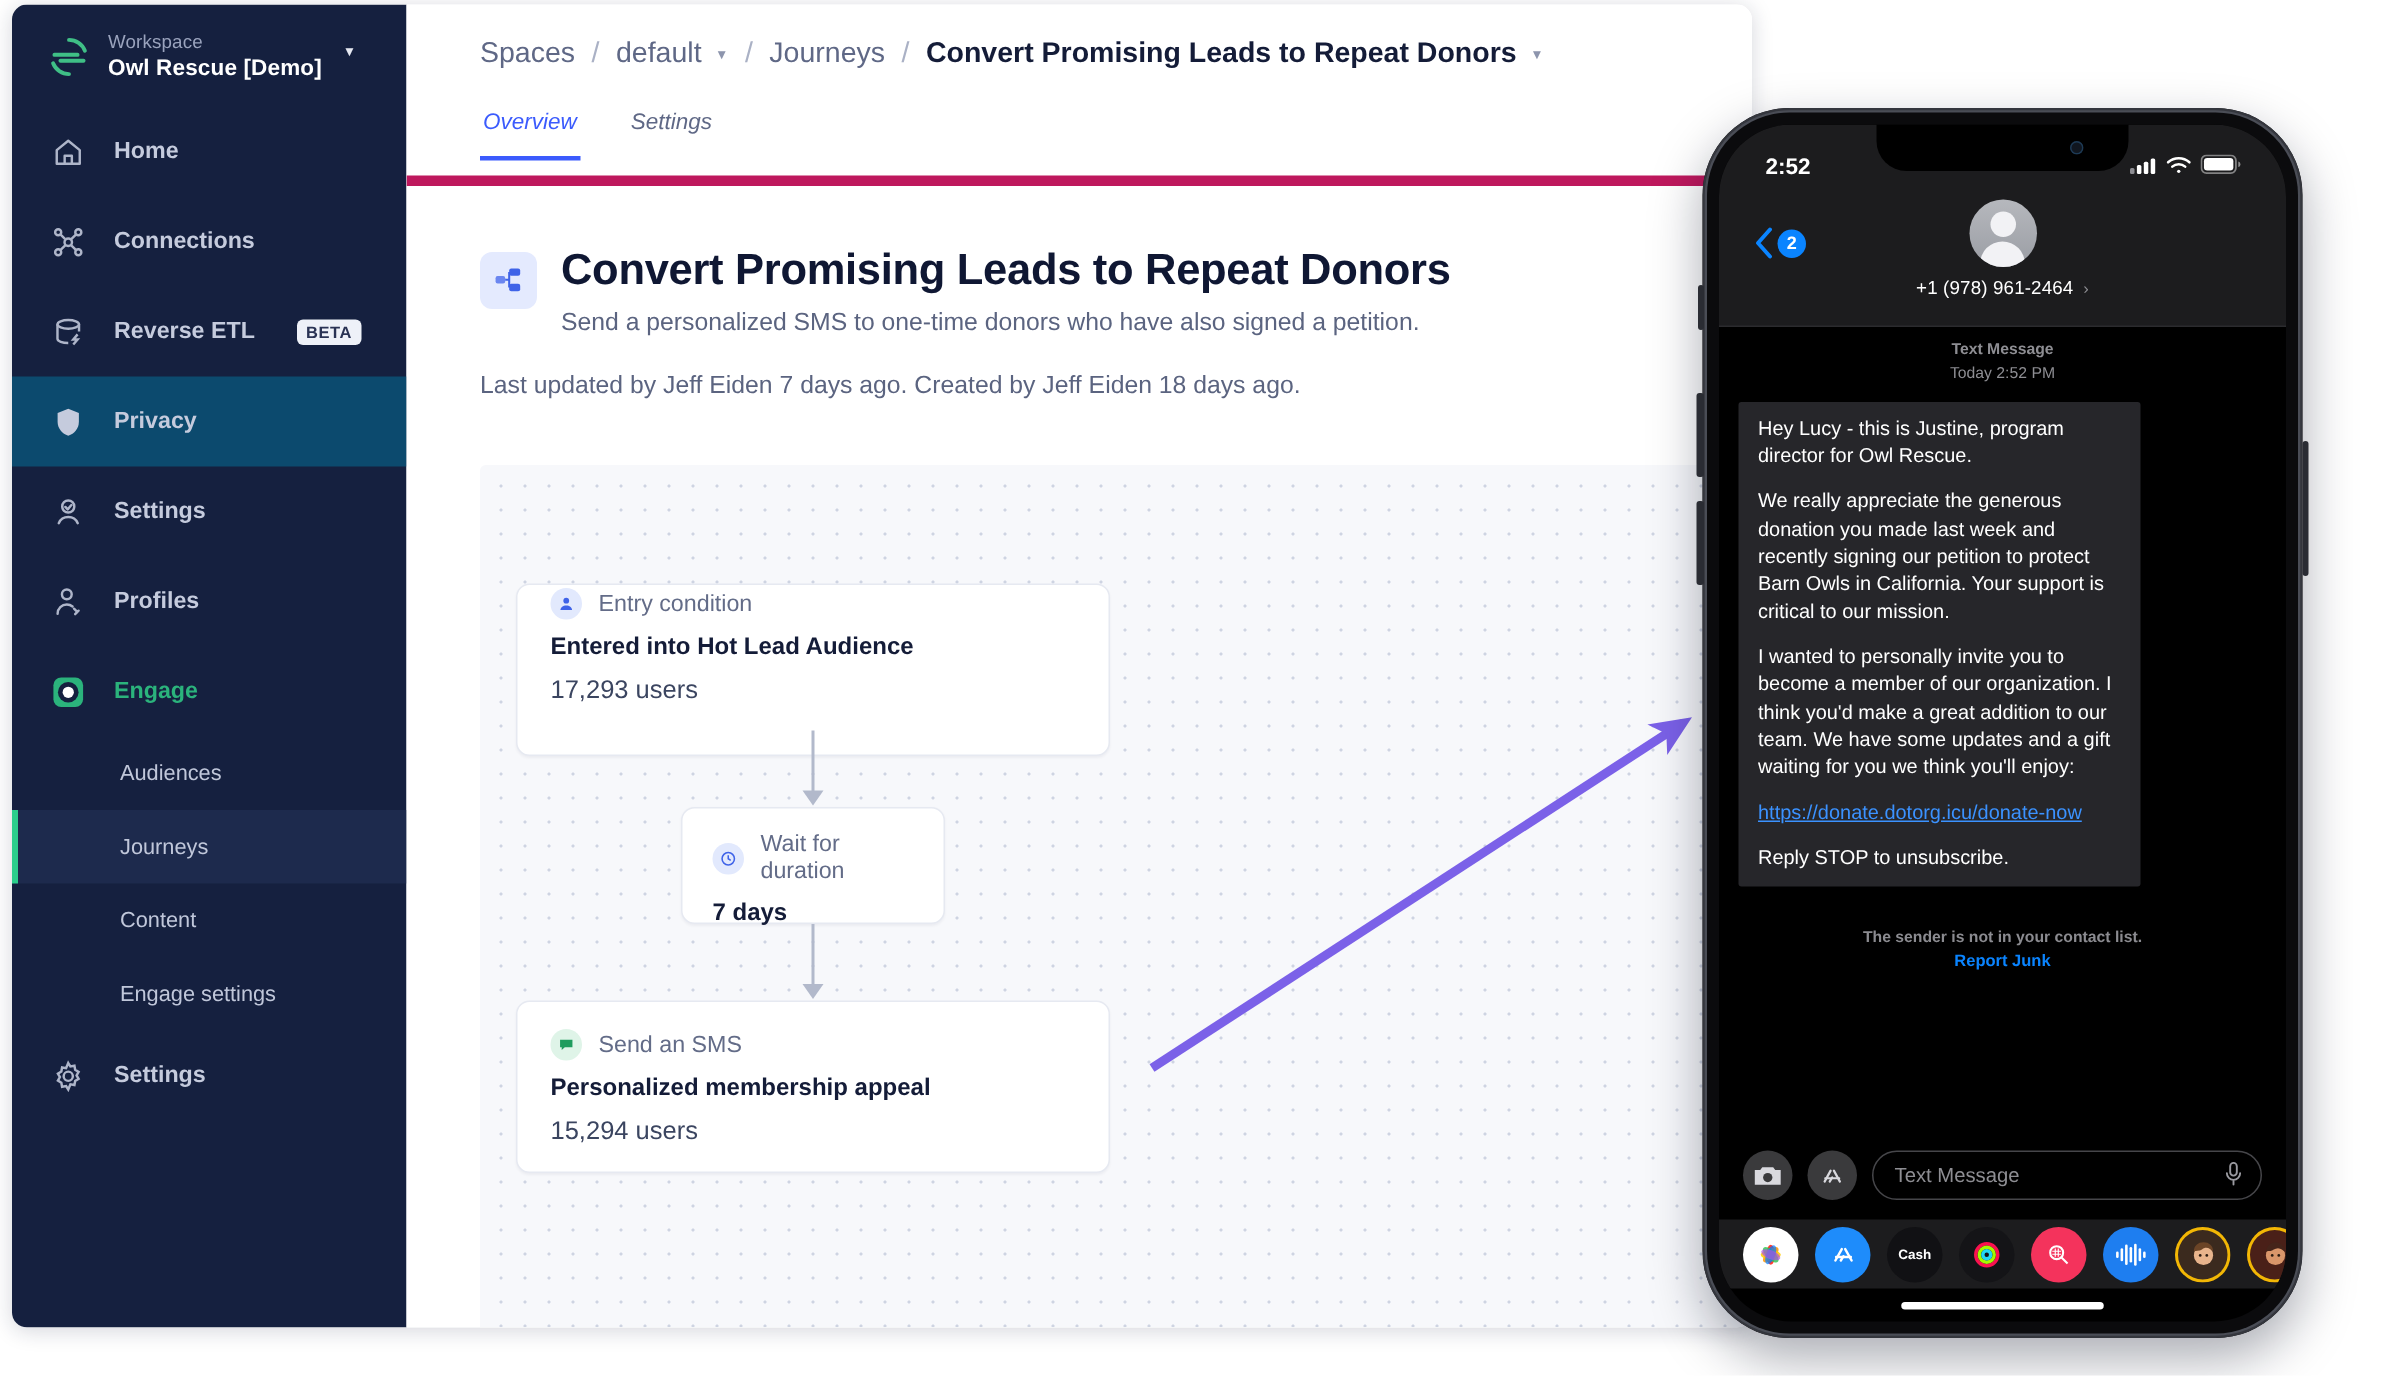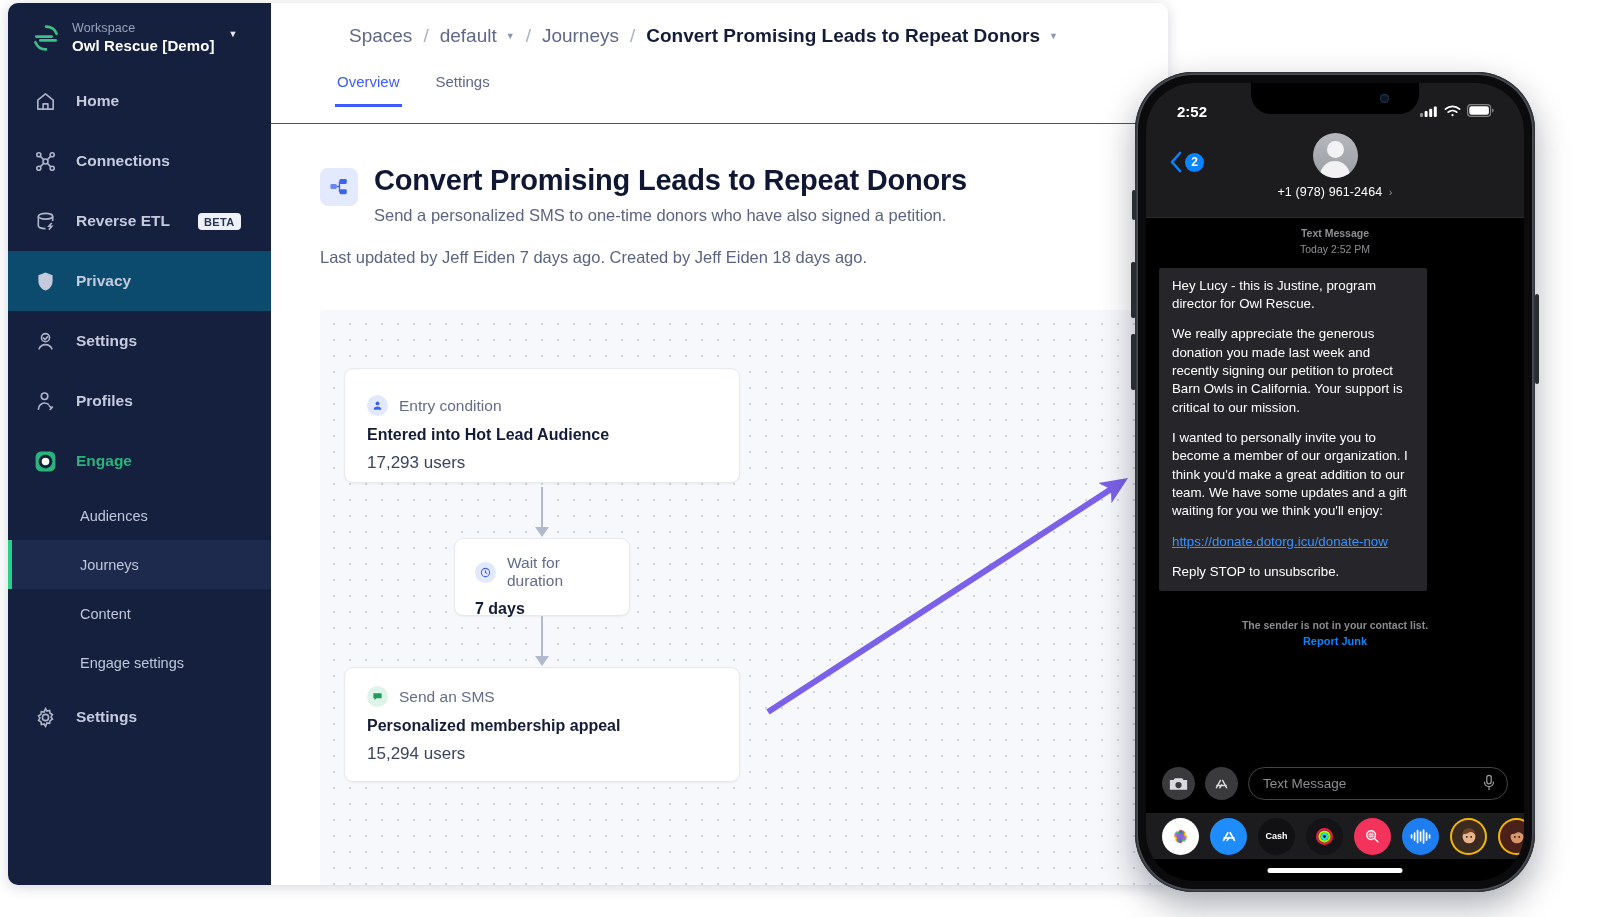--- a/index.html
+++ b/index.html
@@ -50,28 +50,28 @@
     padding-left: 72px; font-size: 14.5px; font-weight: 500; color: #c0c7da;
     cursor: pointer; position: relative;
   }
   .sub-item.selected { background: #1d2a4d; }
   .sub-item.selected::before {
     content:""; position:absolute; left:0; top:0; bottom:0; width:4px; background:#2bcf8c;
   }
 
   
   .main { flex: 1 1 auto; height: 100%; background:#ffffff; position: relative; overflow:hidden; }
-  .crumbbar { height: 66px; display:flex; align-items:center; padding: 0 0 0 78px; }
+  .crumbbar { height: 66px; display:flex; align-items:center; padding: 0 0 0 49px; }
   .crumb { font-size: 19px; color:#5f6886; font-weight:500; }
   .crumb.strong { color:#141c38; font-weight:700; }
   .crumb-sep { font-size: 19px; color:#aab1c5; margin: 0 11px; }
   .mini-caret { font-size: 9px; color:#8d95ad; margin-left: 9px; }
 
-  .tabsrow { height: 55px; display:flex; align-items:flex-start; gap: 0; padding-left: 64px;
-             border-bottom: 1px solid #be185d; }
+  .tabsrow { height: 55px; display:flex; align-items:flex-start; gap: 0; padding-left: 49px;
+             border-bottom: 7px solid #be185d; font-style: italic; }
   .tab { font-size: 15px; color:#5f6886; padding: 4px 2px 14px; margin-right: 32px; cursor:pointer; }
   .tab.active { color:#3b5bfd; border-bottom: 3px solid #3b5bfd; font-weight:500; }
 
   .hero { padding: 40px 0 0 49px; }
   .hero-row { display:flex; align-items:flex-start; gap: 16px; }
   .hero-ico {
     width: 38px; height: 38px; border-radius: 8px; background:#e4eafe;
     display:flex; align-items:center; justify-content:center; flex:0 0 38px; margin-top: 4px;
   }
   .hero-title { font-size: 29px; font-weight: 700; color:#0f1733; letter-spacing:-.2px; line-height:1.15; }
@@ -341,21 +341,21 @@
           <div>
             <h1 class="hero-title">Convert Promising Leads to Repeat Donors</h1>
             <div class="hero-sub">Send a personalized SMS to one-time donors who have also signed a petition.</div>
           </div>
         </div>
         <div class="hero-meta">Last updated by Jeff Eiden 7 days ago. Created by Jeff Eiden 18 days ago.</div>
       </div>
 
       <div class="canvas">
 
-        <div class="node" style="left:24px; top:58px; width:396px; height:115px; padding:26px 22px;">
+        <div class="node" style="left:24px; top:79px; width:396px; height:115px; padding:2px 22px;">
           <div class="node-head">
             <span class="nico blue">
               <svg viewBox="0 0 16 16" width="11" height="11" fill="#3f63e8">
                 <circle cx="8" cy="5" r="2.8"></circle>
                   <path d="M2.4 14c0-2.6 2.5-4.4 5.6-4.4s5.6 1.8 5.6 4.4z"></path>
               </svg>
             </span>
             <span class="node-kind">Entry condition</span>
           </div>
           <div class="node-title">Entered into Hot Lead Audience</div>

